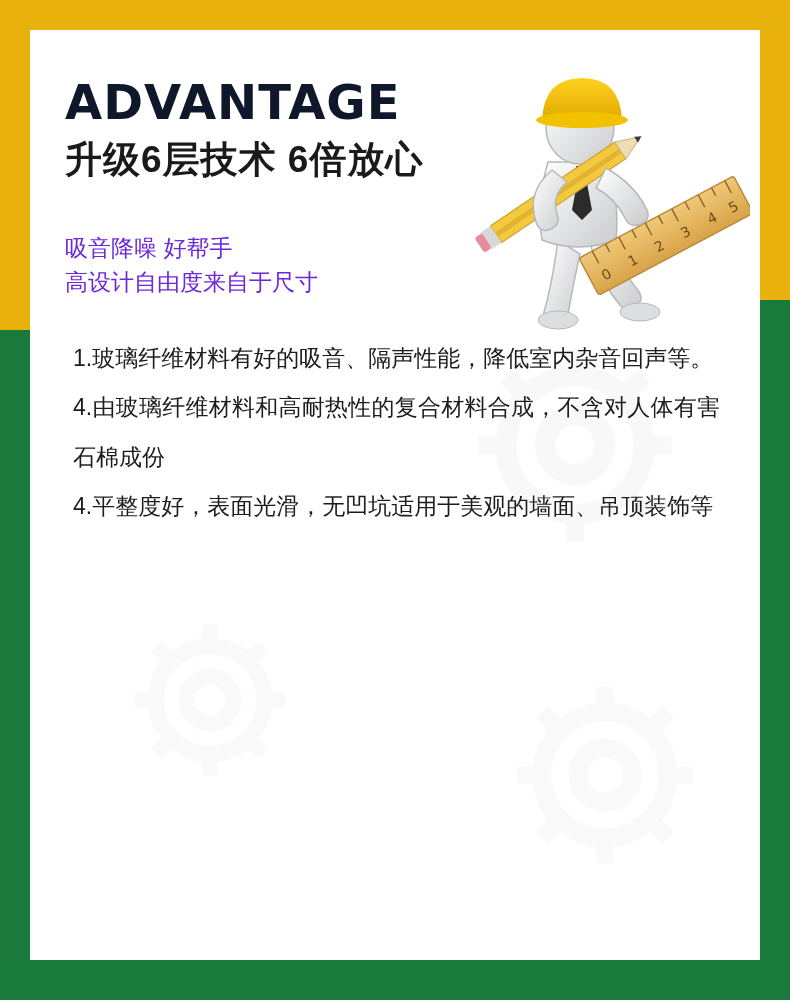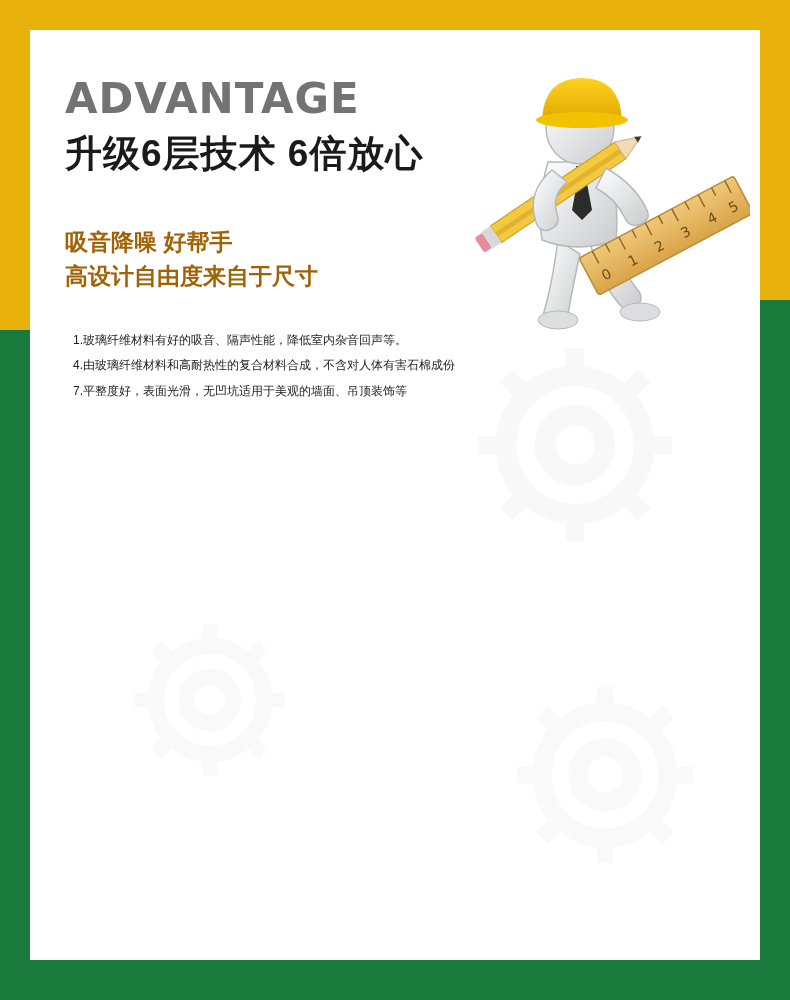--- a/index.html
+++ b/index.html
@@ -77,51 +77,51 @@
   .wm3 { left: 470px; top: 640px; }
 
   .content {
     position: relative;
     z-index: 2;
     padding: 48px 34px 0 35px;
   }
 
   .title-en {
     font-family: "DejaVu Sans", sans-serif;
-    font-size: 42px;
+    font-size: 48px;
     font-weight: bold;
     letter-spacing: 1px;
-    color: #737373;
+    color: #0f172a;
     line-height: 1;
     margin: 0 0 14px 0;
   }
   .title-cn {
     font-size: 37px;
     font-weight: bold;
     color: #1a1a1a;
     line-height: 1.1;
     letter-spacing: 1px;
     margin: 0 0 50px 0;
   }
 
   .subtitle {
-    color: #a16207;
+    color: #6d28d9;
     font-size: 23px;
-    font-weight: bold;
+    font-weight: normal;
     line-height: 1.5;
     margin: 0 0 34px 0;
   }
   .subtitle div { white-space: nowrap; }
 
   .features {
     list-style: none;
     margin: 0;
     padding: 0 6px 0 8px;
     color: #1c1c1c;
-    font-size: 12px;
+    font-size: 23px;
     line-height: 2.15;
   }
   .features li {
     margin: 0;
     text-align: justify;
   }
 
   
   .mascot {
     position: absolute;
@@ -265,18 +265,18 @@
       <h2 class="title-cn">升级6层技术 6倍放心</h2>
 
       <div class="subtitle">
         <div>吸音降噪 好帮手</div>
         <div>高设计自由度来自于尺寸</div>
       </div>
 
       <ul class="features">
         <li>1.玻璃纤维材料有好的吸音、隔声性能，降低室内杂音回声等。</li>
         <li>4.由玻璃纤维材料和高耐热性的复合材料合成，不含对人体有害石棉成份</li>
-        <li>7.平整度好，表面光滑，无凹坑适用于美观的墙面、吊顶装饰等</li>
+        <li>4.平整度好，表面光滑，无凹坑适用于美观的墙面、吊顶装饰等</li>
       </ul>
     </div>
 
   </div>
 </div>
 
 </body></html>

